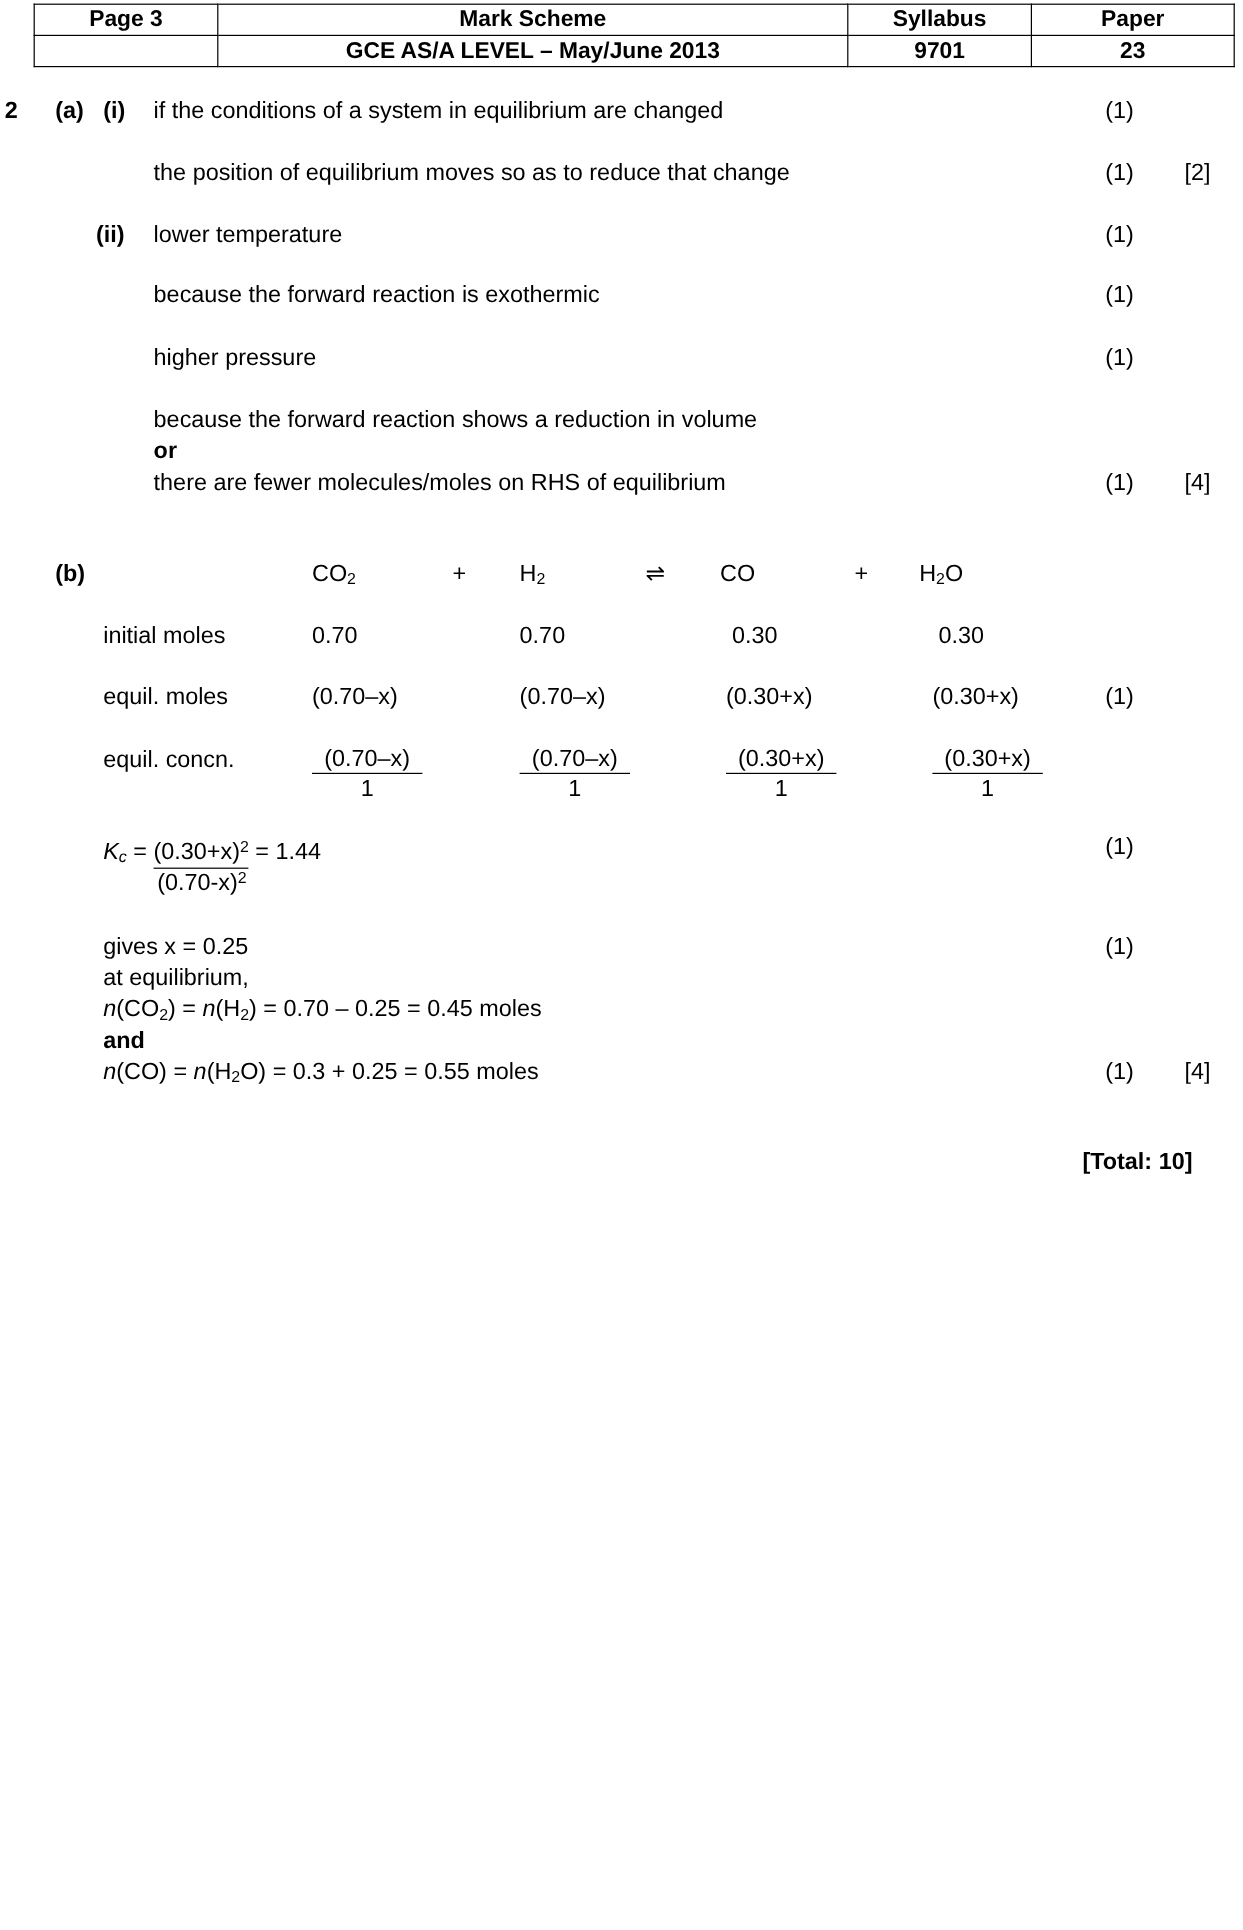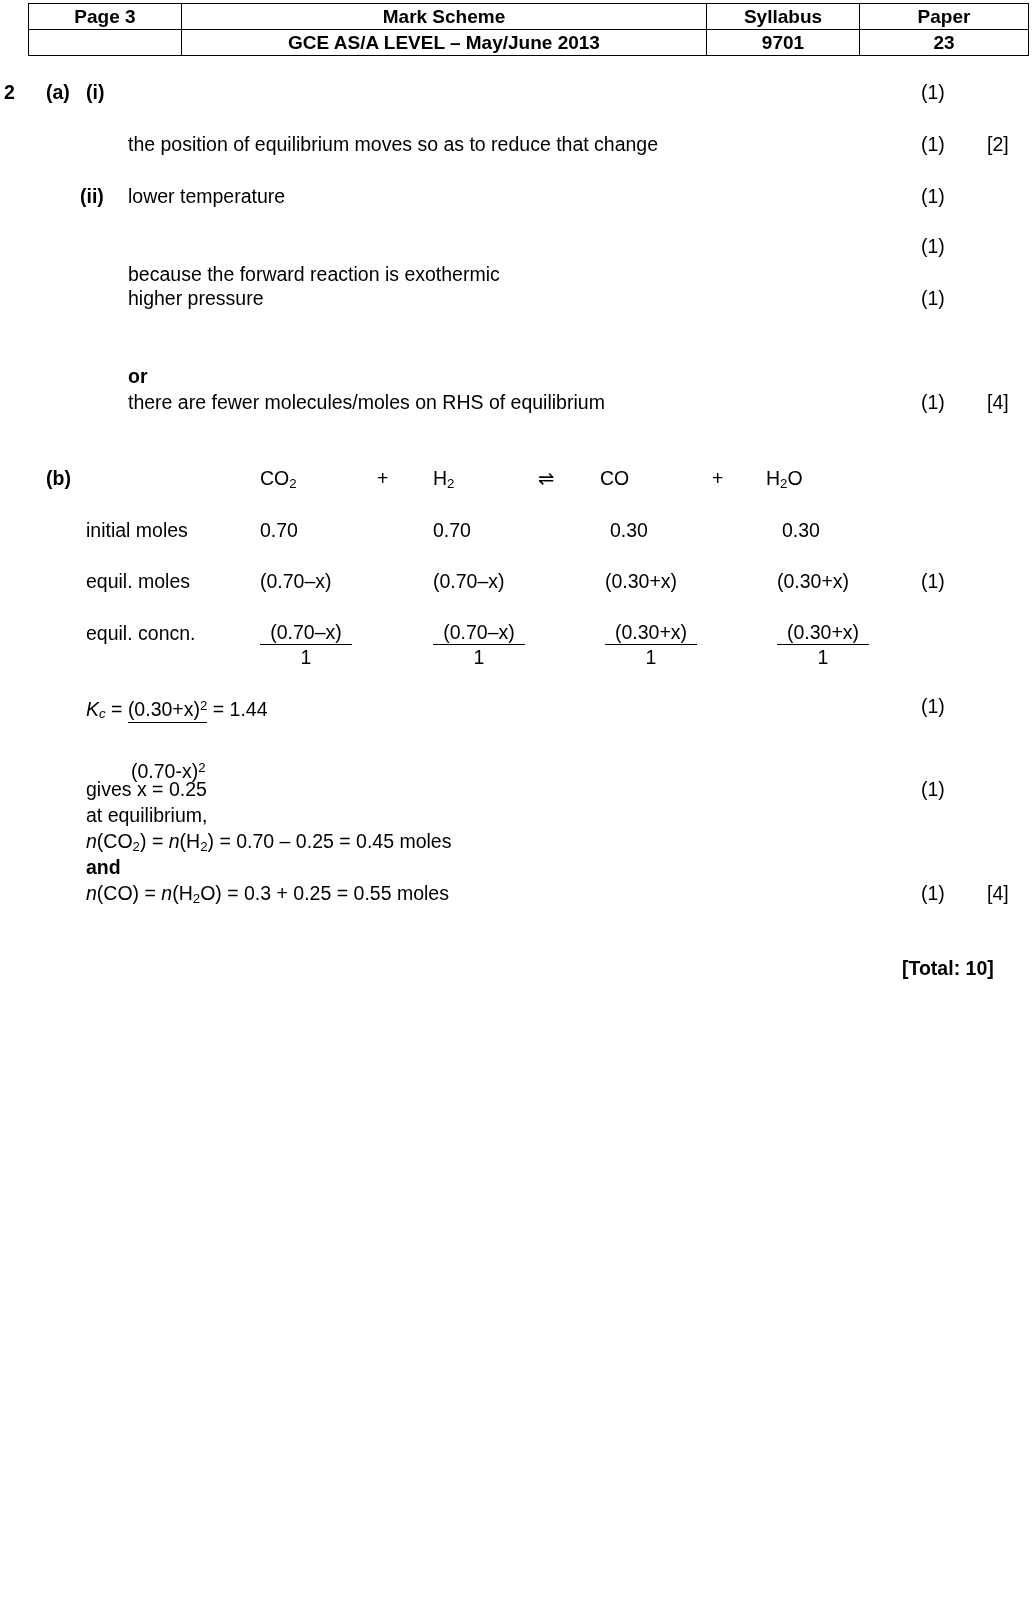--- a/index.html
+++ b/index.html
@@ -116,36 +116,38 @@
     <td class="col-paper">23</td>
   </tr>
 </tbody>
   </table>
 
 <div class="body-wrap">
 
   <span class="ln b" style="left:4px;  top:80px;">2</span>
   <span class="ln b" style="left:46px; top:80px;">(a)</span>
   <span class="ln b" style="left:86px; top:80px;">(i)</span>
+  <span class="ln" style="left:128px;top:80px;">if the conditions of a system in equilibrium are changed</span>
   <span class="ln mark" style="left:921px;top:80px;">(1)</span>
 
   <span class="ln" style="left:128px;top:132px;">the position of equilibrium moves so as to reduce that change</span>
   <span class="ln mark" style="left:921px;top:132px;">(1)</span>
   <span class="ln mark" style="left:987px;top:132px;">[2]</span>
 
   <span class="ln b" style="left:80px; top:184px;">(ii)</span>
   <span class="ln" style="left:128px;top:184px;">lower temperature</span>
   <span class="ln mark" style="left:921px;top:184px;">(1)</span>
 
-  <span class="ln" style="left:128px;top:234px;margin-top:28px;">because the forward reaction is exothermic</span>
+  <span class="ln" style="left:128px;top:234px;">because the forward reaction is exothermic</span>
   <span class="ln mark" style="left:921px;top:234px;">(1)</span>
 
   <span class="ln" style="left:128px;top:286px;">higher pressure</span>
   <span class="ln mark" style="left:921px;top:286px;">(1)</span>
 
+  <span class="ln" style="left:128px;top:338px;">because the forward reaction shows a reduction in volume</span>
   <span class="ln b" style="left:128px;top:364px;">or</span>
   <span class="ln" style="left:128px;top:390px;">there are fewer molecules/moles on RHS of equilibrium</span>
   <span class="ln mark" style="left:921px;top:390px;">(1)</span>
   <span class="ln mark" style="left:987px;top:390px;">[4]</span>
 
   <span class="ln b" style="left:46px; top:466px;">(b)</span>
 
   <span class="ln" style="left:260px;top:466px;"><span>CO</span><sub>2</sub></span>
   <span class="ln" style="left:377px;top:466px;">+</span>
   <span class="ln" style="left:433px;top:466px;"><span>H</span><sub>2</sub></span>
@@ -182,21 +184,21 @@
     <span class="den">1</span>
   </span>
   <span class="frac" style="left:777px;top:621px;width:92px;">
     <span class="num">(0.30+x)</span>
     <span class="den">1</span>
   </span>
 
   <span class="kc-frac" style="left:86px;top:694px;">
     <span class="it">K</span><sub class="it">c</sub><span> = </span><span class="kc-num"><span>(0.30+x)</span><sup>2</sup></span><span> = 1.44</span>
   </span>
-  <span class="ln" style="left:131px;top:756px;"><span>(0.70-x)</span><sup>2</sup></span>
+  <span class="ln" style="left:131px;top:720px;"><span>(0.70-x)</span><sup>2</sup></span>
   <span class="ln mark" style="left:921px;top:694px;">(1)</span>
 
   <span class="ln" style="left:86px;top:777px;">gives x = 0.25</span>
   <span class="ln mark" style="left:921px;top:777px;">(1)</span>
 
   <span class="ln" style="left:86px;top:803px;">at equilibrium,</span>
 
   <span class="ln" style="left:86px;top:829px;text-align:right;"><span class="it">n</span><span>(CO</span><sub>2</sub><span>) = </span><span class="it">n</span><span>(H</span><sub>2</sub><span>) = 0.70 – 0.25 = 0.45 moles</span></span>
 
   <span class="ln b" style="left:86px;top:855px;">and</span>

